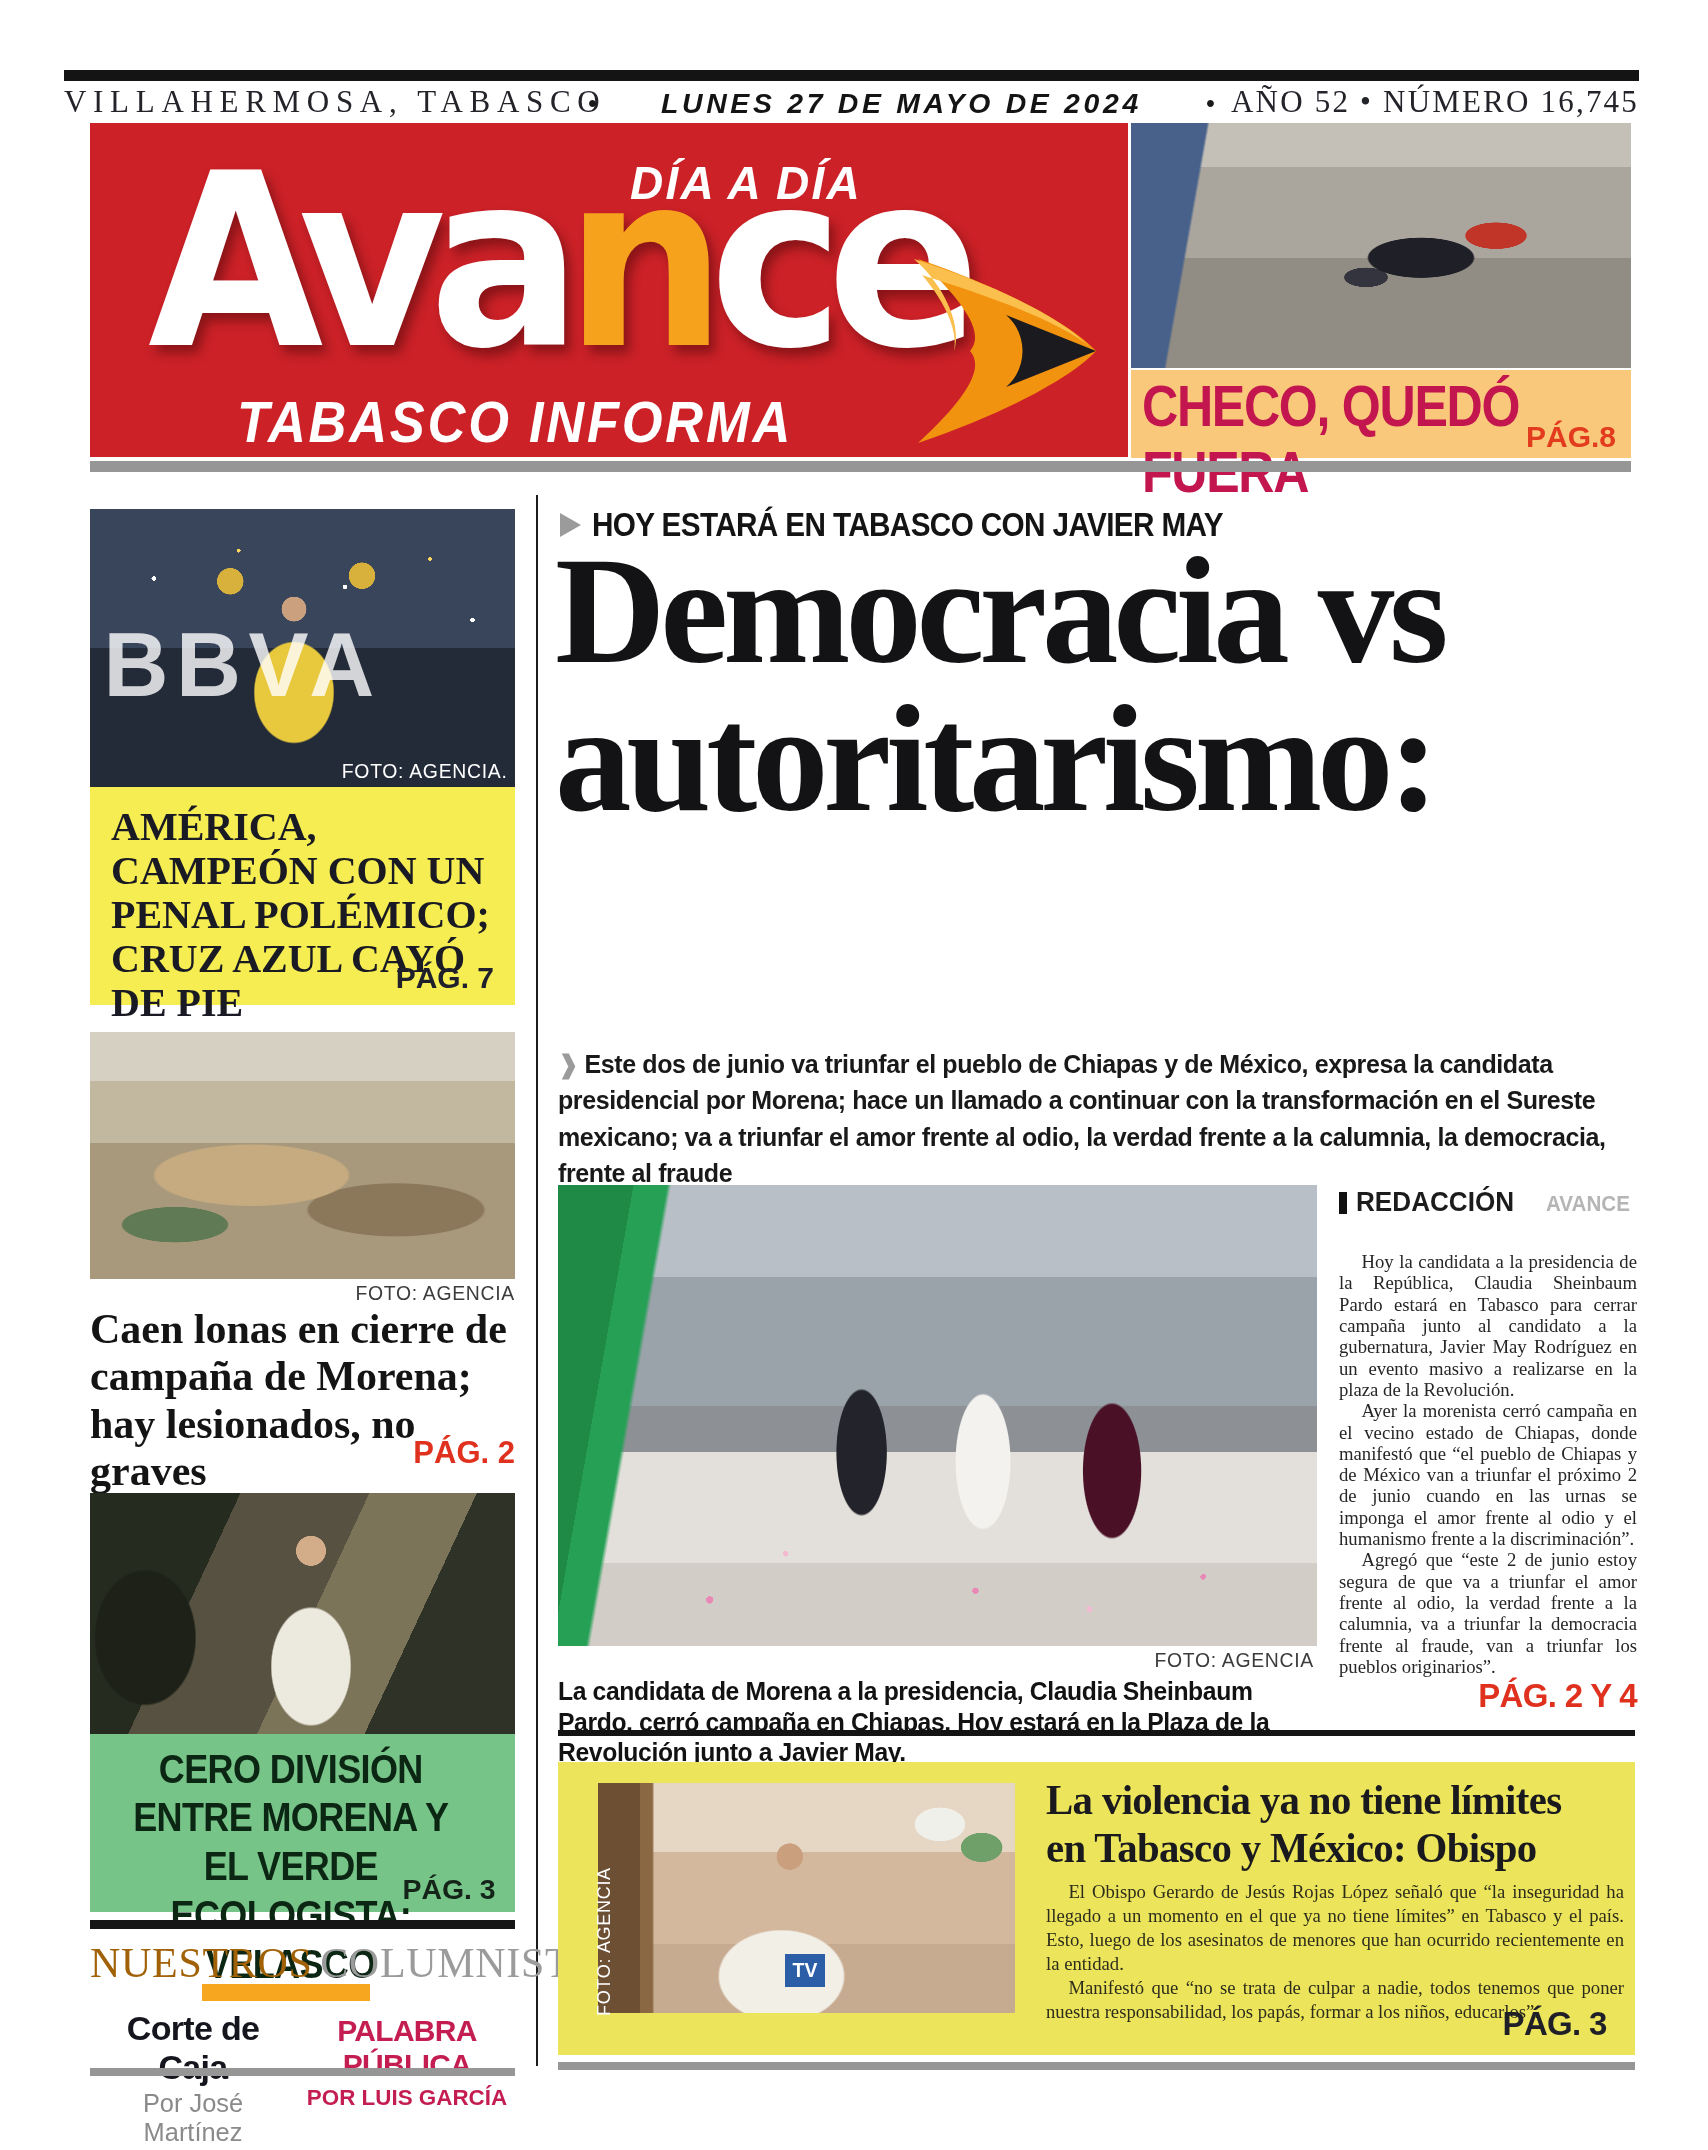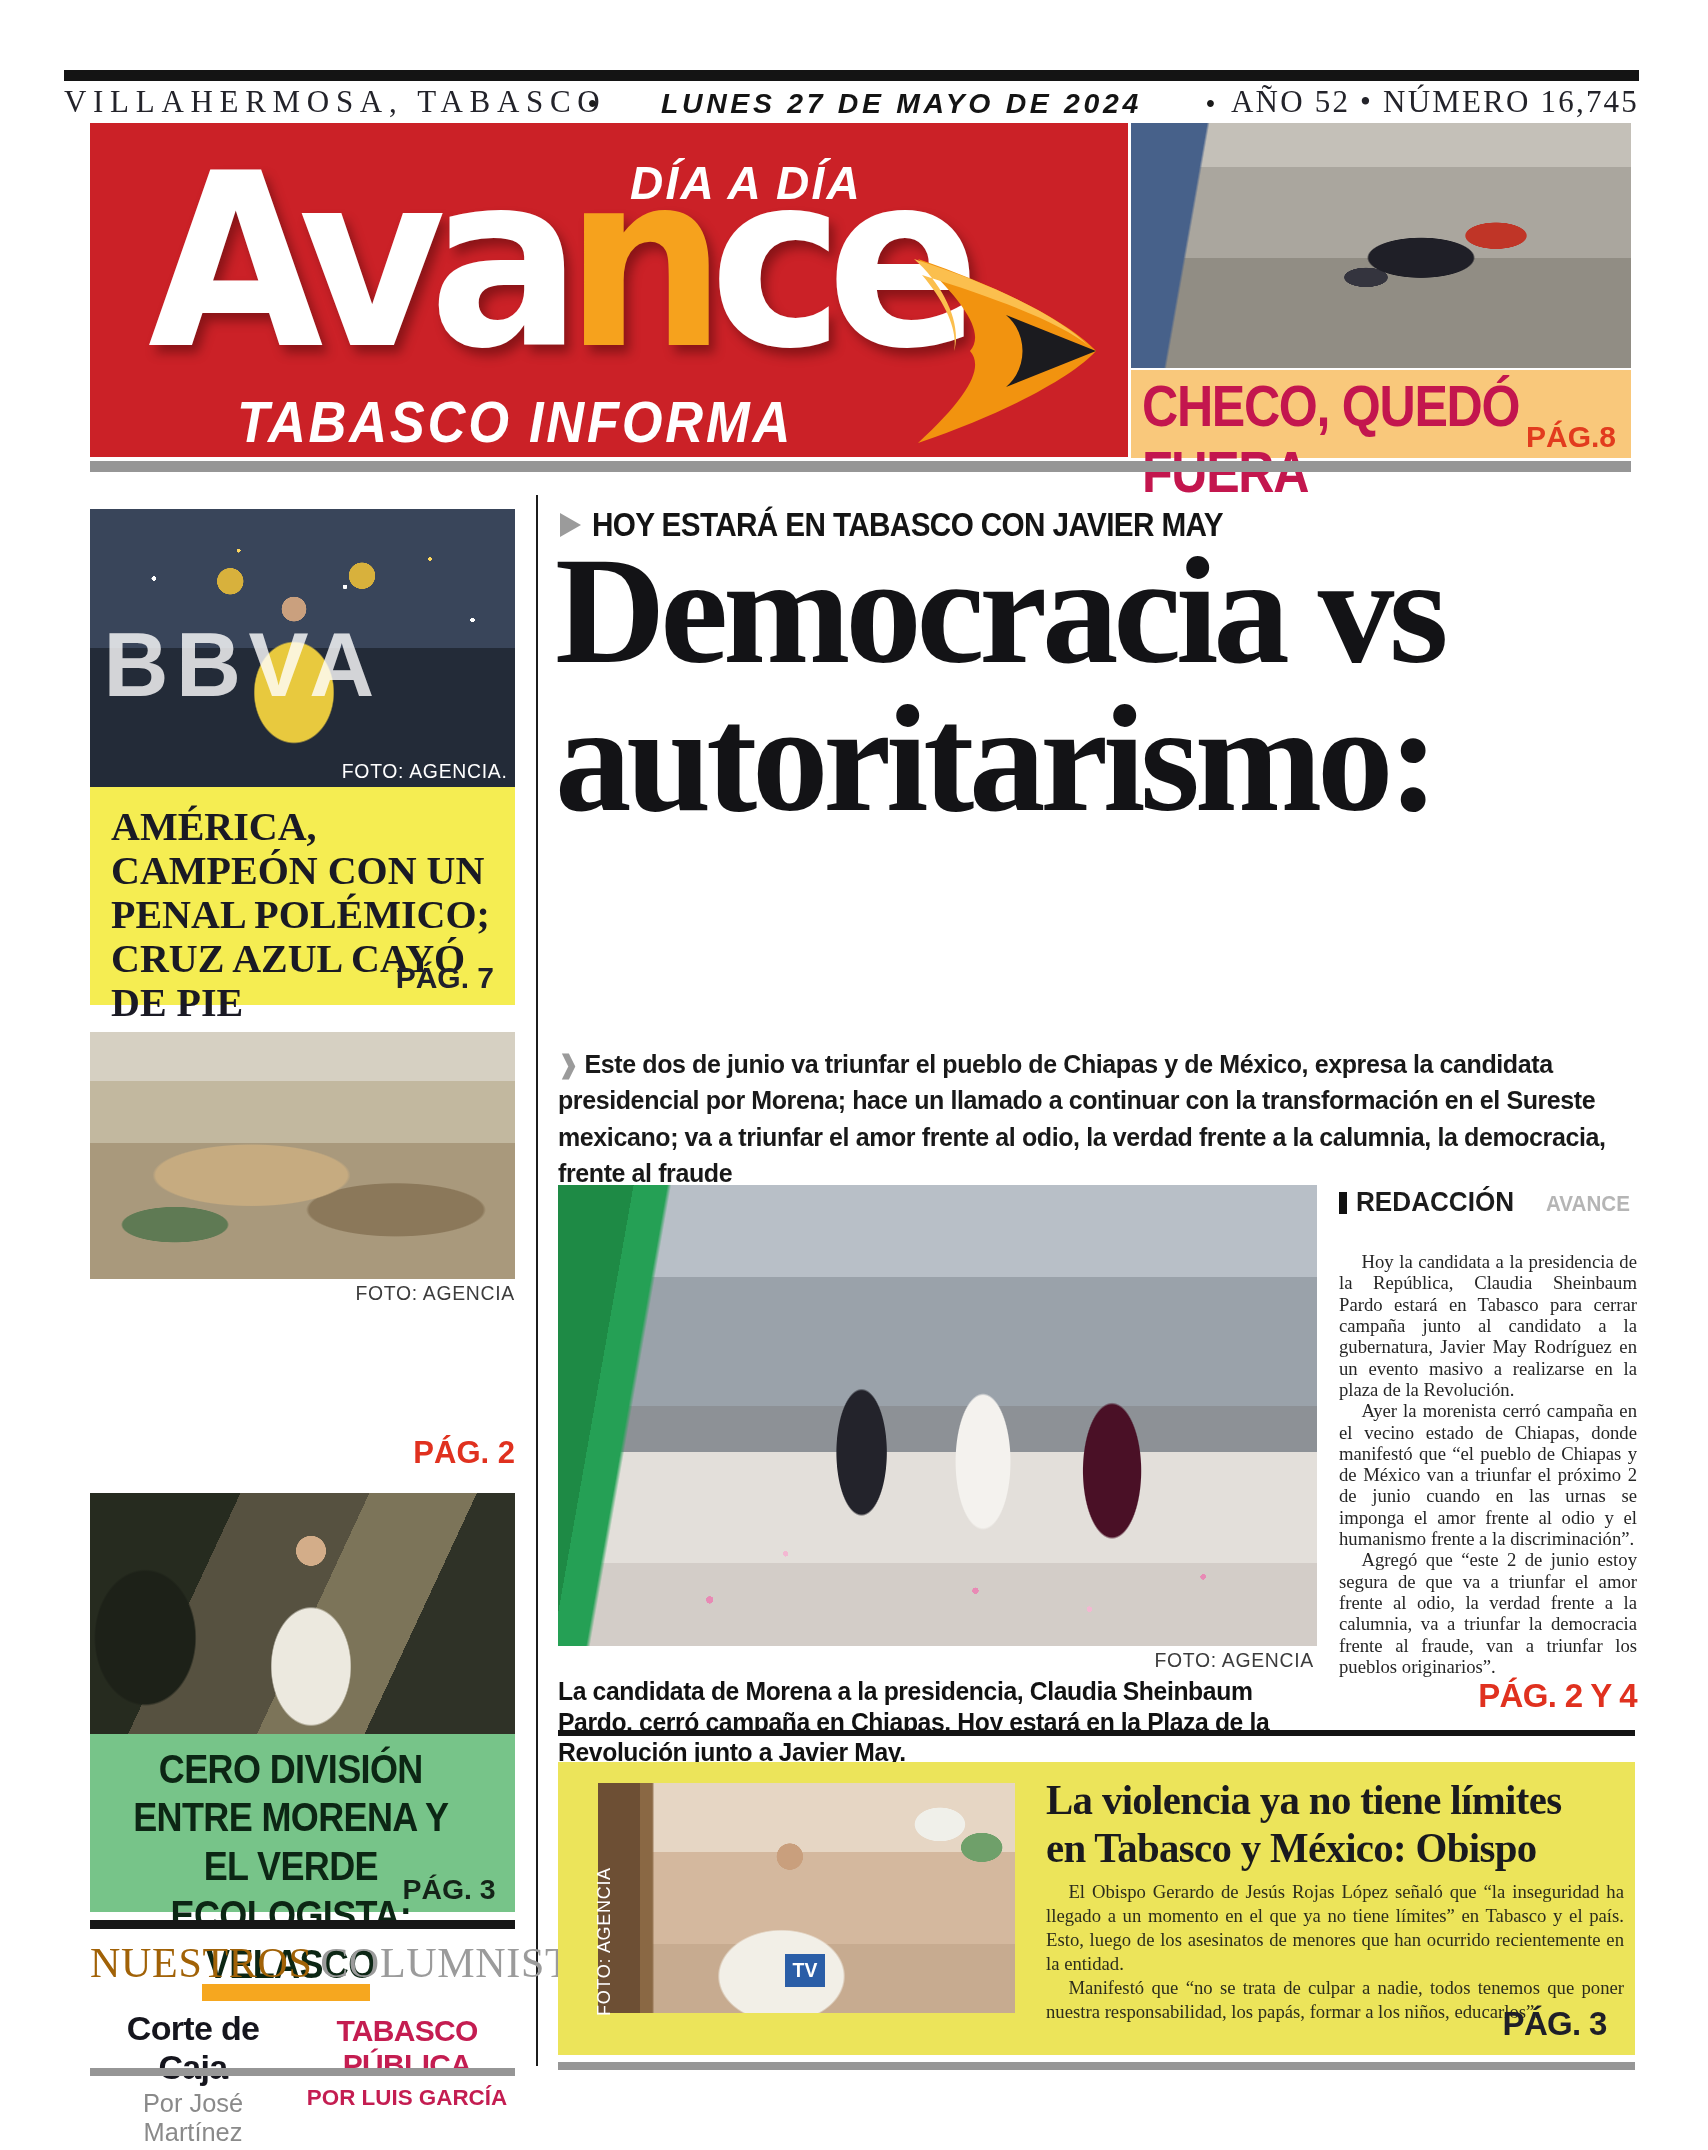--- a/index.html
+++ b/index.html
@@ -87,20 +87,21 @@
   </div>
 
   <div class="photo" style="left:90px;top:1032px;width:425px;height:247px;
               background-color:#b9ab92;
               background-image:
                 radial-gradient(ellipse 165px 52px at 38% 58%, #c6ab80 0 58%, transparent 60%),
                 radial-gradient(ellipse 150px 45px at 72% 72%, #8b785a 0 58%, transparent 60%),
                 radial-gradient(ellipse 90px 30px at 20% 78%, #5f7a54 0 58%, transparent 60%),
                 linear-gradient(180deg, #d6d0c2 0 20%, #c2b89f 20% 45%, #a9997c 45% 100%);"></div>
   <div class="abs credit-line" style="left:90px;top:1282px;width:425px;">FOTO: AGENCIA</div>
+  <div class="serif" style="position:absolute;left:90px;top:1306px;width:430px;font-size:42px;font-weight:700;line-height:1.13;color:#141414;">Caen lonas en cierre de campaña de Morena; hay lesionados, no graves</div>
   <span class="abs pageref-red" style="left:90px;top:1435px;width:425px;text-align:right;font-size:31px;">PÁG. 2</span>
 
   <div class="photo" style="left:90px;top:1493px;width:425px;height:241px;
               background-color:#3a3c30;
               background-image:
                 radial-gradient(circle 25.4px at 52% 24%, #d3ad89 0 58%, transparent 60%),
                 radial-gradient(ellipse 71px 105px at 52% 72%, #ece9df 0 55%, transparent 57%),
                 radial-gradient(ellipse 90px 120px at 13% 60%, #1d2118 0 55%, transparent 57%),
                 linear-gradient(115deg, #262b1f 0 28%, #565140 28% 52%, #7c7459 52% 72%, #2f3227 72% 100%);"></div>
   <div class="abs" style="left:90px;top:1734px;width:425px;height:178px;background:#77c489;">
@@ -113,21 +114,21 @@
   <div class="rule" style="left:90px;top:1920px;width:425px;height:9px;background:#161616;"></div>
   <div class="abs serif" style="left:90px;top:1939px;width:425px;text-align:center;font-size:42px;letter-spacing:0.7px;">
     <span style="color:#a16207;">NUESTROS</span><span style="color:#9b9b9b;margin-left:7.5px;">COLUMNISTAS</span>
   </div>
   <div class="abs" style="left:202px;top:1984px;width:168px;height:16.5px;background:#f6a71f;"></div>
   <div class="abs" style="left:90px;top:2009px;width:206px;text-align:center;">
     <div style="font-size:34px;font-weight:800;color:#15151d;letter-spacing:-0.7px;">Corte de Caja</div>
     <div style="font-size:25.4px;color:#8a8a8a;margin-top:1.5px;">Por José Martínez</div>
   </div>
   <div class="abs" style="left:298px;top:2014px;width:218px;text-align:center;">
-    <div style="font-size:30px;font-weight:800;color:#c41d51;letter-spacing:-0.7px;">TABASCO PÚBLICA</div>
+    <div style="font-size:30px;font-weight:800;color:#c41d51;letter-spacing:-0.7px;">PALABRA PÚBLICA</div>
     <div style="font-size:22.4px;font-weight:800;color:#c41d51;margin-top:3px;">POR LUIS GARCÍA</div>
   </div>
   <div class="grayrule" style="left:90px;top:2068px;width:425px;height:7.5px;"></div>
 
   <div class="abs" style="left:560px;top:506px;display:flex;align-items:center;gap:10.5px;">
     <span style="width:0;height:0;border-top:12.7px solid transparent;border-bottom:12.7px solid transparent;border-left:21px solid #9b9b9b;"></span>
     <span class="cond" style="font-size:33px;font-weight:800;letter-spacing:-0.7px;color:#141414;transform:scaleX(.9);">HOY ESTARÁ EN TABASCO CON JAVIER MAY</span>
   </div>
 
   <div class="abs serif" style="left:555px;top:534px;font-size:153px;font-weight:700;letter-spacing:-5.2px;line-height:1;color:#131316;">Democracia vs</div>

